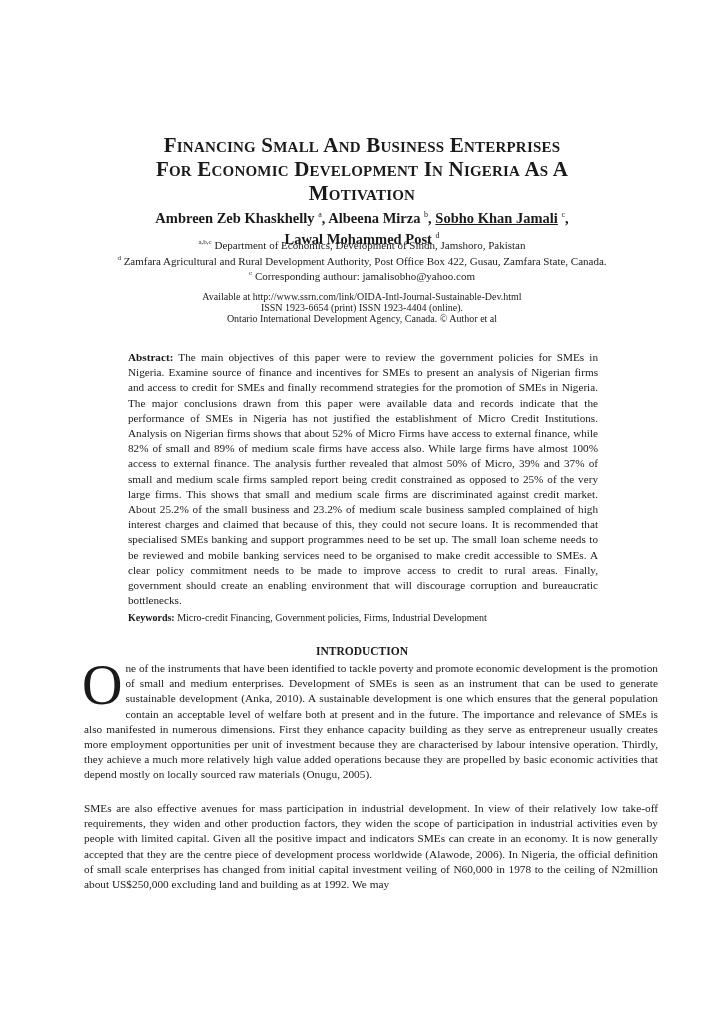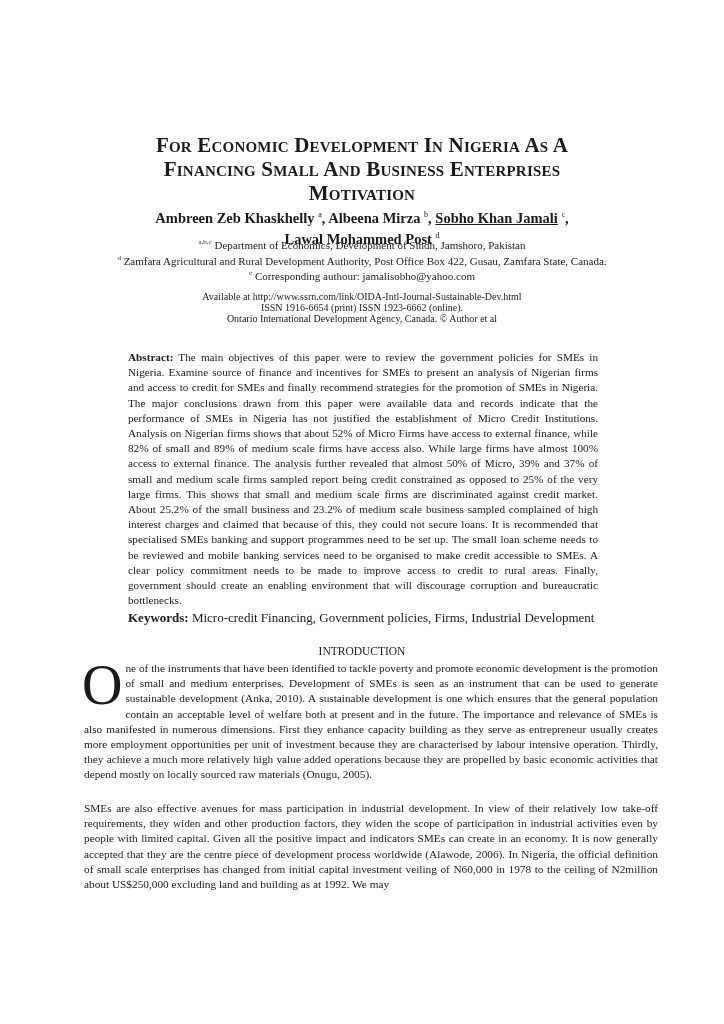--- a/index.html
+++ b/index.html
@@ -5,33 +5,33 @@
   html, body { margin: 0; padding: 0; background: #ffffff; }
   body { width: 724px; height: 1024px; position: relative; overflow: hidden; color: #1a1a1a; font-family: "Liberation Serif", "DejaVu Serif", serif; }
   .title { position: absolute; top: 133px; left: 100px; width: 524px; text-align: center; font-weight: bold; font-size: 21px; line-height: 24px; font-variant: small-caps; letter-spacing: 0.2px; }
   .authors { position: absolute; top: 206px; left: 100px; width: 524px; text-align: center; font-weight: bold; font-size: 14.5px; line-height: 17px; }
   .authors sup { font-size: 8px; font-weight: normal; }
   .affil { position: absolute; top: 236px; left: 60px; width: 604px; text-align: center; font-size: 11px; line-height: 13px; }
   .affil sup { font-size: 7px; }
   .avail { position: absolute; top: 291px; left: 150px; width: 424px; text-align: center; font-size: 10px; line-height: 11px; }
   .abstract { position: absolute; top: 350px; left: 128px; width: 470px; text-align: justify; font-size: 11.2px; line-height: 15.2px; }
   .abstract b, .keywords b { font-weight: bold; }
-  .keywords { position: absolute; top: 610px; left: 128px; width: 470px; font-size: 13px; line-height: 15px; }
-  .intro-heading { position: absolute; top: 644px; left: 100px; width: 524px; text-align: center; font-weight: normal; font-size: 11.5px; line-height: 14px; }
+  .keywords { position: absolute; top: 610px; left: 128px; width: 470px; font-size: 10px; line-height: 15px; }
+  .intro-heading { position: absolute; top: 644px; left: 100px; width: 524px; text-align: center; font-weight: bold; font-size: 11.5px; line-height: 14px; }
   .body-para { position: absolute; left: 84px; width: 574px; text-align: justify; font-size: 11.3px; line-height: 15.2px; }
   .p1 { top: 661px; }
   .p2 { top: 801px; }
   .dropcap { float: left; font-size: 56px; line-height: 44px; margin: 2px 3px 0 -2px; font-weight: normal; }
 </style>
 </head>
 <body>
 
 <div class="title">
+  <div>Financing Small And Business Enterprises</div>
   <div>For Economic Development In Nigeria As A</div>
-  <div>Financing Small And Business Enterprises</div>
   <div>Motivation</div>
 </div>
 
 <div class="authors">
   <div>
     <span>Ambreen Zeb Khaskhelly</span>
     <sup>a</sup>,
     <span>Albeena Mirza</span>
     <sup>b</sup>,
     <span style="text-decoration: underline;">Sobho Khan Jamali</span>
@@ -44,21 +44,21 @@
 </div>
 
 <div class="affil">
   <div><sup>a,b,c</sup> <span>Department of Economics, Development of Sindh, Jamshoro, Pakistan</span></div>
   <div><sup>d</sup> <span>Zamfara Agricultural and Rural Development Authority, Post Office Box 422, Gusau, Zamfara State, Canada.</span></div>
   <div><sup>c</sup> <span>Corresponding authour: jamalisobho@yahoo.com</span></div>
 </div>
 
 <div class="avail">
   <div>Available at http://www.ssrn.com/link/OIDA-Intl-Journal-Sustainable-Dev.html</div>
-  <div>ISSN 1916-6654 (print) ISSN 1923-6662 (online).</div>
+  <div>ISSN 1923-6654 (print) ISSN 1923-4404 (online).</div>
   <div>Ontario International Development Agency, Canada. © Author et al</div>
 </div>
 
 <div class="abstract">
   <b>Abstract:</b>
   <span>The main objectives of this paper were to review the government policies for SMEs in Nigeria. Examine source of finance and incentives for SMEs to present an analysis of Nigerian firms and access to credit for SMEs and finally recommend strategies for the promotion of SMEs in Nigeria. The major conclusions drawn from this paper were available data and records indicate that the performance of SMEs in Nigeria has not justified the establishment of Micro Credit Institutions. Analysis on Nigerian firms shows that about 52% of Micro Firms have access to external finance, while 82% of small and 89% of medium scale firms have access also. While large firms have almost 100% access to external finance. The analysis further revealed that almost 50% of Micro, 39% and 37% of small and medium scale firms sampled report being credit constrained as opposed to 25% of the very large firms. This shows that small and medium scale firms are discriminated against credit market. About 25.2% of the small business and 23.2% of medium scale business sampled complained of high interest charges and claimed that because of this, they could not secure loans. It is recommended that specialised SMEs banking and support programmes need to be set up. The small loan scheme needs to be reviewed and mobile banking services need to be organised to make credit accessible to SMEs. A clear policy commitment needs to be made to improve access to credit to rural areas. Finally, government should create an enabling environment that will discourage corruption and bureaucratic bottlenecks.</span>
 </div>
 
 <div class="keywords">
   <b>Keywords:</b>

